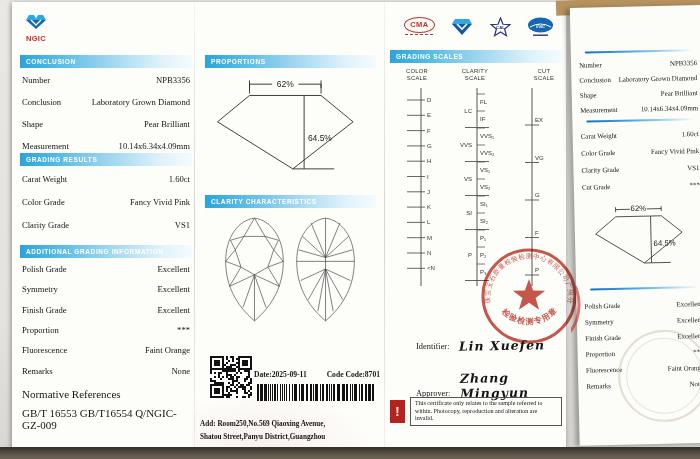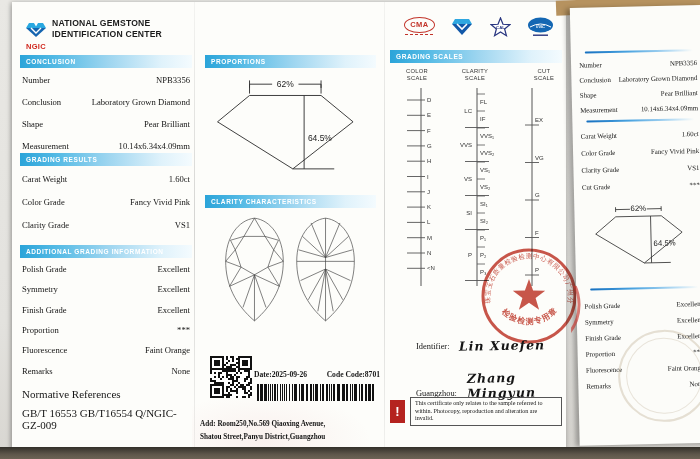--- a/index.html
+++ b/index.html
@@ -30,21 +30,21 @@
     background:linear-gradient(90deg,#2ba4d9 0%,#56bbe5 22%,#9fd6f0 52%,#dff2fb 82%,#f4fbfe 100%); }
   .row { display:flex; justify-content:space-between; align-items:center; }
   .row .lbl { white-space:nowrap; }
   .row .val { white-space:nowrap; text-align:right; }
   .blue-line { position:absolute; height:2px; border-radius:1px;
     background:linear-gradient(90deg,#1670c0,#4aa3e0 40%,#b9ddf4 80%,rgba(240,248,253,0)); }
 
   
   .panel-left { position:absolute; left:20px; top:12px; width:172px; height:430px; }
   .brand { position:absolute; left:2px; top:2px; width:172px; height:36px; }
-  .brand .mark { position:absolute; left:3px; top:8px; width:22px; text-align:center; }
+  .brand .mark { position:absolute; left:3px; top:0; width:22px; text-align:center; }
   .brand .ngic { font-family:"Liberation Sans", sans-serif; font-size:7.5px; font-weight:bold; color:#d0281e; letter-spacing:.3px; }
   .brand .title { position:absolute; left:30px; top:4px; font-family:"Liberation Sans", sans-serif;
     font-size:8.6px; font-weight:bold; line-height:10.5px; letter-spacing:.2px; color:#1b1b1b; }
   .panel-left .rows1 { position:absolute; left:2px; top:57px; width:168px; }
   .rows1 .row { height:22px; font-size:8.6px; }
   .panel-left .rows2 { position:absolute; left:2px; top:155px; width:168px; }
   .rows2 .row { height:23px; font-size:8.6px; }
   .panel-left .rows3 { position:absolute; left:2px; top:247px; width:168px; }
   .rows3 .row { height:20.3px; font-size:8.6px; }
   .hdr.h-conclusion { left:0; top:43px; width:172px; }
@@ -128,24 +128,20 @@
 <div class="panel-left">
   <div class="brand">
     <div class="mark">
       <svg width="20" height="16" viewBox="0 0 20 16">
         <polygon points="3,1 17,1 20,6 0,6" fill="#29a8e0"></polygon>
         <polygon points="0,6 20,6 10,15" fill="#1565b0"></polygon>
         <polygon points="8,1 12,1 10,4.5" fill="#fff"></polygon>
         <polyline points="5,6 10,11 15,6" fill="none" stroke="#fff" stroke-width="1.4"></polyline>
       </svg>
       <div class="ngic">NGIC</div>
-    </div>
-    <div class="title">
-      <div>NATIONAL GEMSTONE</div>
-      <div>IDENTIFICATION CENTER</div>
     </div>
   </div>
   <div class="hdr h-conclusion">CONCLUSION</div>
   <div class="rows1">
       <div class="row">
         <span class="lbl">Number</span>
         <span class="val">NPB3356</span>
       </div>
       <div class="row">
         <span class="lbl">Conclusion</span>
@@ -408,21 +404,21 @@
       <rect x="2" y="2" width="10" height="10" fill="#fff"></rect>
       <rect x="4" y="4" width="6" height="6" fill="#111"></rect>
       <rect x="28" y="0" width="14" height="14" fill="#111"></rect>
       <rect x="30" y="2" width="10" height="10" fill="#fff"></rect>
       <rect x="32" y="4" width="6" height="6" fill="#111"></rect>
       <rect x="0" y="28" width="14" height="14" fill="#111"></rect>
       <rect x="2" y="30" width="10" height="10" fill="#fff"></rect>
       <rect x="4" y="32" width="6" height="6" fill="#111"></rect>
     </svg>
   <div class="dq-row">
-    <span>Date:2025-09-26</span>
+    <span>Date:2025-09-11</span>
     <span>Code Code:8701</span>
   </div>
   <svg class="barcode" id="barcode-svg" width="122" height="17">
       <rect x="1" y="0" width="2" height="17" fill="#111"></rect>
       <rect x="4" y="0" width="3" height="17" fill="#111"></rect>
       <rect x="8" y="0" width="3" height="17" fill="#111"></rect>
       <rect x="12" y="0" width="1" height="17" fill="#111"></rect>
       <rect x="14" y="0" width="1" height="17" fill="#111"></rect>
       <rect x="16" y="0" width="1" height="17" fill="#111"></rect>
       <rect x="18" y="0" width="2" height="17" fill="#111"></rect>
@@ -579,21 +575,21 @@
     <text font-size="8" font-weight="bold" fill="#c0392b" letter-spacing="1">
       <textPath href="#arcBottom" startOffset="8%">检验检测专用章</textPath>
     </text>
   </svg>
 
   <div class="sig sig-identifier">
     <span class="sig-lbl">Identifier:</span>
     <span class="sig-name">Lin Xuefen</span>
   </div>
   <div class="sig sig-approver">
-    <span class="sig-lbl">Guangzhou:</span>
+    <span class="sig-lbl">Approver:</span>
     <span class="sig-name">Zhang Mingyun</span>
   </div>
   <div class="notice">
     <div class="bang">!</div>
     <div class="ntext">This certificate only relates to the sample referred to within. Photocopy, reproduction and alteration are invalid.</div>
   </div>
 </div>
 
 <div class="tan-wedge"></div>
 <div class="sheet-back">

